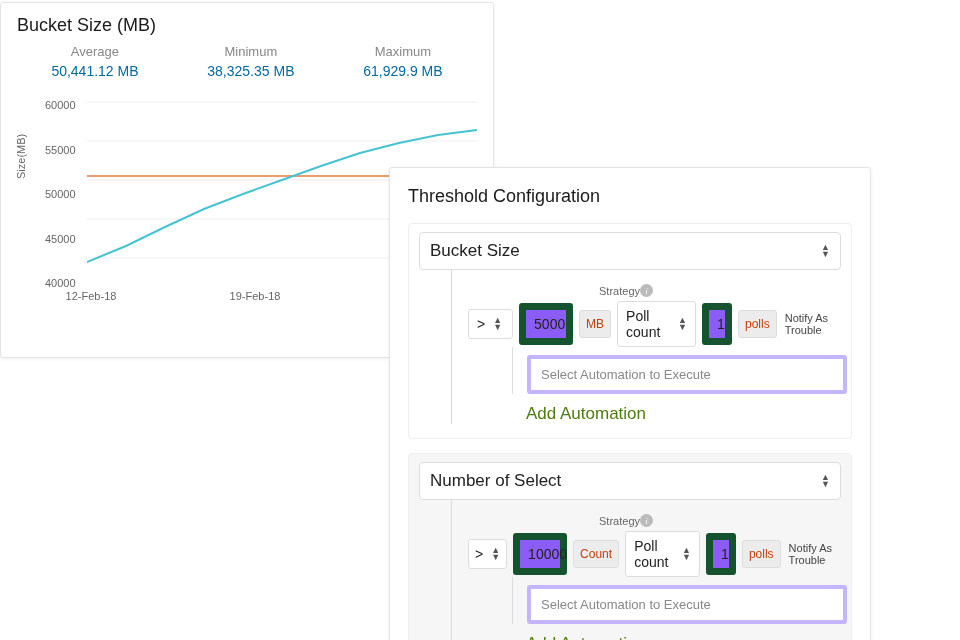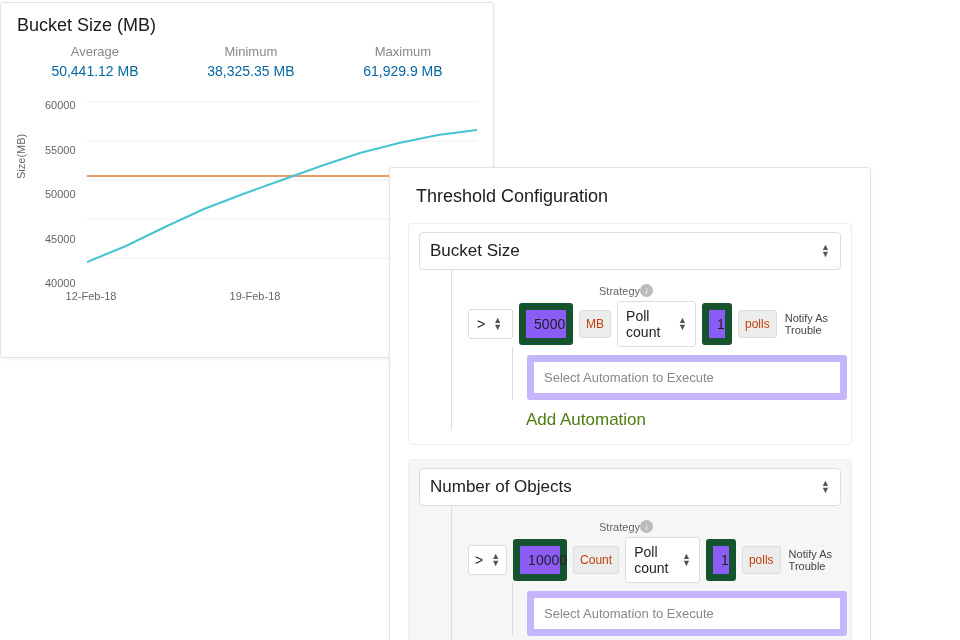--- a/index.html
+++ b/index.html
@@ -55,21 +55,21 @@
     transform: translateX(-50%);
   }
   
   .threshold-card {
     left: 389px; top: 167px;
     width: 482px;
     padding: 18px 18px 2px 18px;
   }
   .threshold-title {
     font-size: 18px; font-weight: 400; color: #1b1b1b;
-    margin: 0 0 16px 8px;
+    margin: 0 0 16px 0;
   }
   .th-block {
     border: 1px solid #eee;
     border-radius: 4px;
     padding: 8px 10px 14px 10px;
     margin-bottom: 14px;
   }
   .th-block.alt { background: #f6f6f6; }
   .metric-select {
     display: flex; align-items: center; justify-content: space-between;
@@ -118,21 +118,21 @@
   .notify {
     font-size: 11px; color: #444; margin-left: 2px;
   }
   .below2 {
     margin-left: 60px;
     border-left: 1px solid #dcdcdc;
     padding-top: 8px;
   }
   .auto-select {
     margin-left: 14px;
-    background: #fff; border: 7px solid #c4b5fd; border-radius: 3px;
+    background: #fff; border: 4px solid #c4b5fd; border-radius: 3px;
     padding: 8px 10px; font-size: 13px; color: #888;
     width: 320px;
   }
   .add-link {
     margin: 10px 0 0 74px;
     font-size: 17px; color: #4d7c0f; cursor: pointer;
   }
 </style>
 </head>
 <body>
@@ -217,21 +217,21 @@
       </div>
       <div class="below2">
         <div class="auto-select">Select Automation to Execute</div>
       </div>
       <div class="add-link">Add Automation</div>
     </div>
   </div>
 
   <div class="th-block alt">
     <div class="metric-select">
-      <span>Number of Objects</span>
+      <span>Number of Select</span>
       <span class="updown">
           <span>▲</span>
           <span>▼</span>
         </span>
     </div>
     <div class="below">
       <div class="strategy-row">
         <span>Strategy</span>
         <span class="info-icon">i</span>
       </div>

